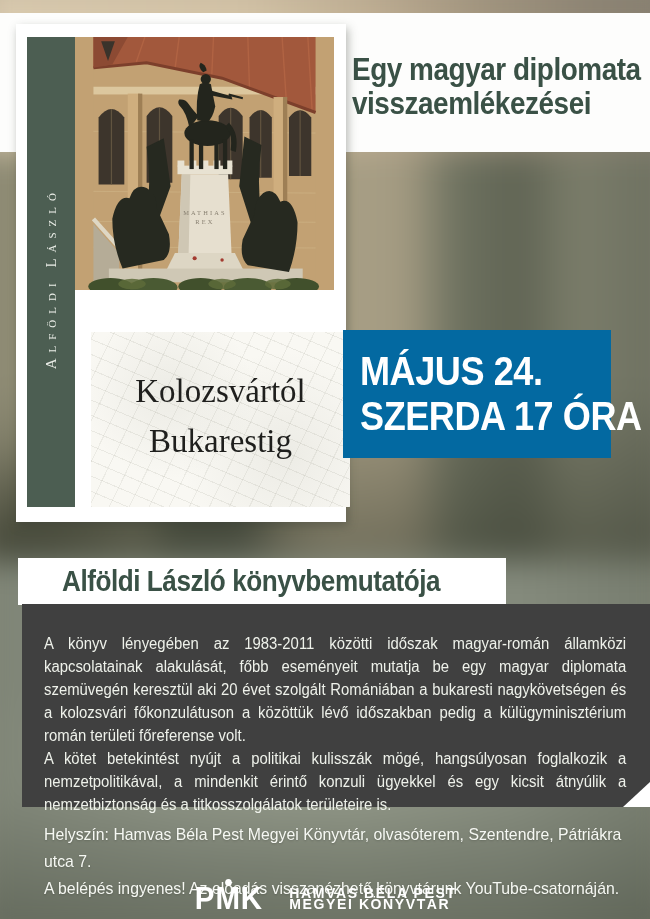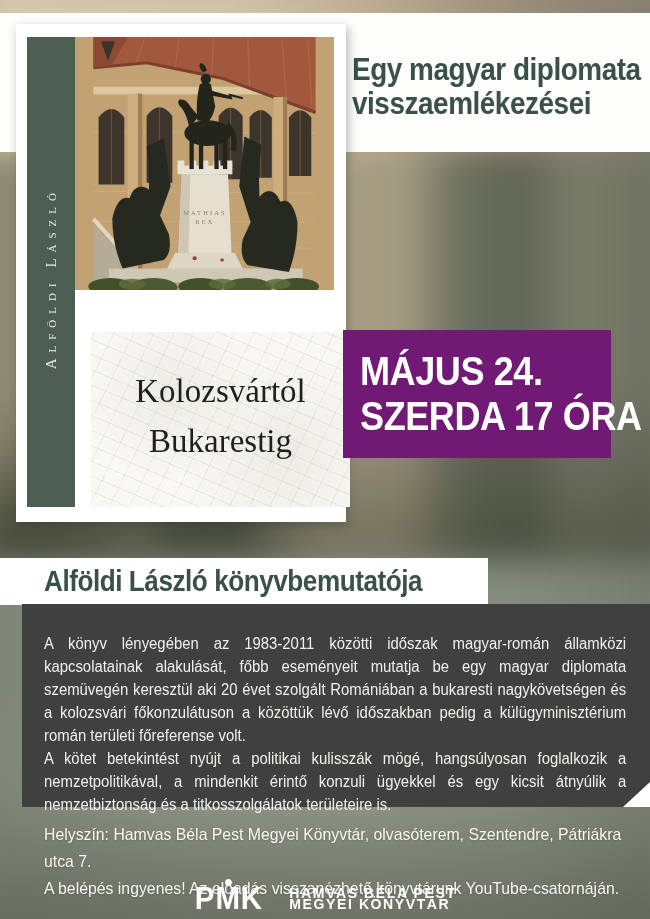--- a/index.html
+++ b/index.html
@@ -59,29 +59,29 @@
       radial-gradient(circle at 30% 35%,rgba(160,160,145,.14),rgba(0,0,0,0) 40%),
       radial-gradient(circle at 75% 70%,rgba(160,160,145,.14),rgba(0,0,0,0) 45%);
     margin-left: 16px;
   }
   .book-title{
     margin-top:34px;text-align:center;color:#1f1f1d;
     font-family:"Liberation Serif",serif;font-size:33px;line-height:50px;
   }
   
   .date-box{
-    position:absolute;left:343px;top:330px;width:268px;height:128px;background:#701a75;
+    position:absolute;left:343px;top:330px;width:268px;height:128px;background:#0369a1;
     color:#ffffff;font-weight:bold;font-size:41px;line-height:45px;
     padding:19px 0 0 17px;box-sizing:border-box;
     transform-origin:0 0;
   }
   .date-box .inner{transform:scaleX(.88);transform-origin:0 0;white-space:nowrap;letter-spacing:-.5px;}
   
   .event-bar{
-    position:absolute;left:0;top:558px;width:488px;height:47px;background:#ffffff;
+    position:absolute;left:18px;top:558px;width:488px;height:47px;background:#ffffff;
     display:flex;align-items:center;
   }
   .event-bar span{
     margin-left:44px;color:#3a5146;font-weight:bold;font-size:29px;
     letter-spacing:-.5px;transform:scaleX(.9);transform-origin:0 50%;white-space:nowrap;
   }
   
   .desc-box{position:absolute;left:22px;top:604px;width:628px;height:203px;background:#404040;box-sizing:border-box;}
   .desc-inner{
     position:absolute;left:22px;top:28px;width:626px;

